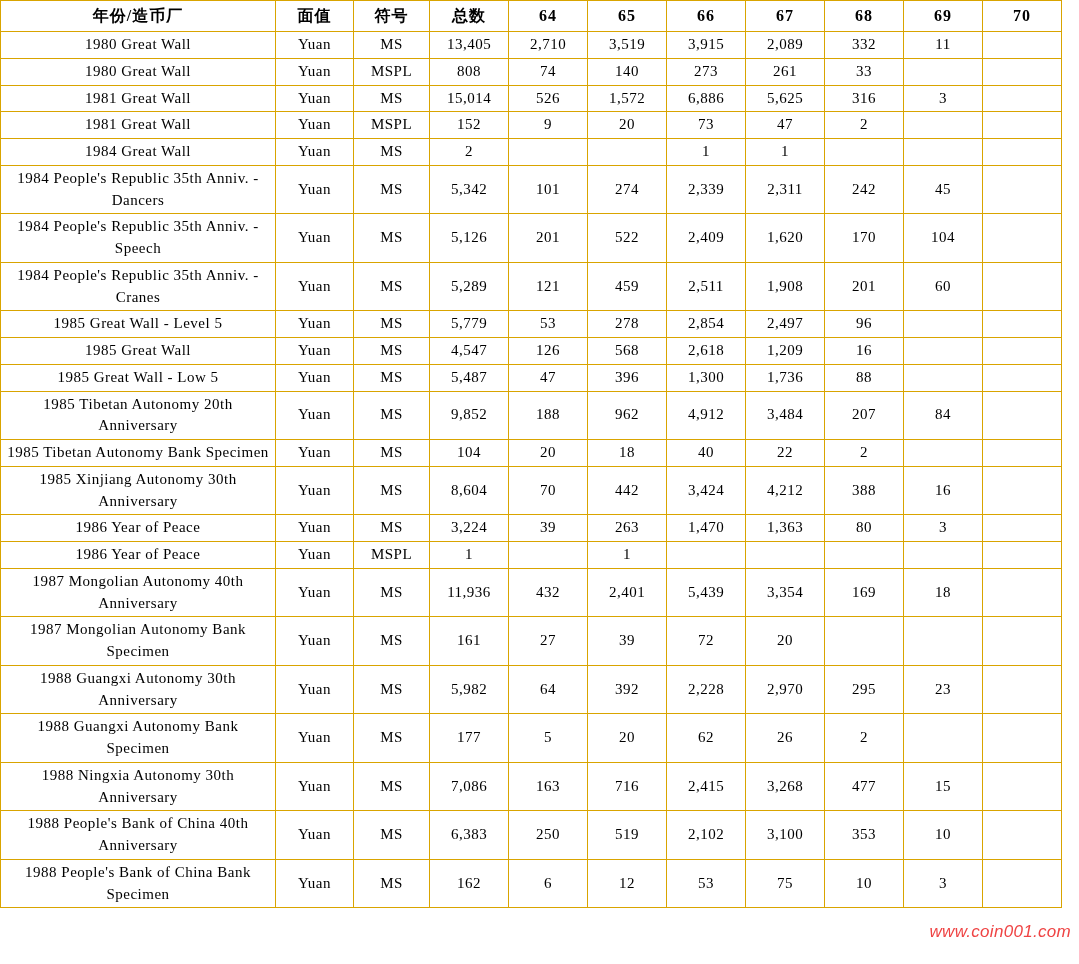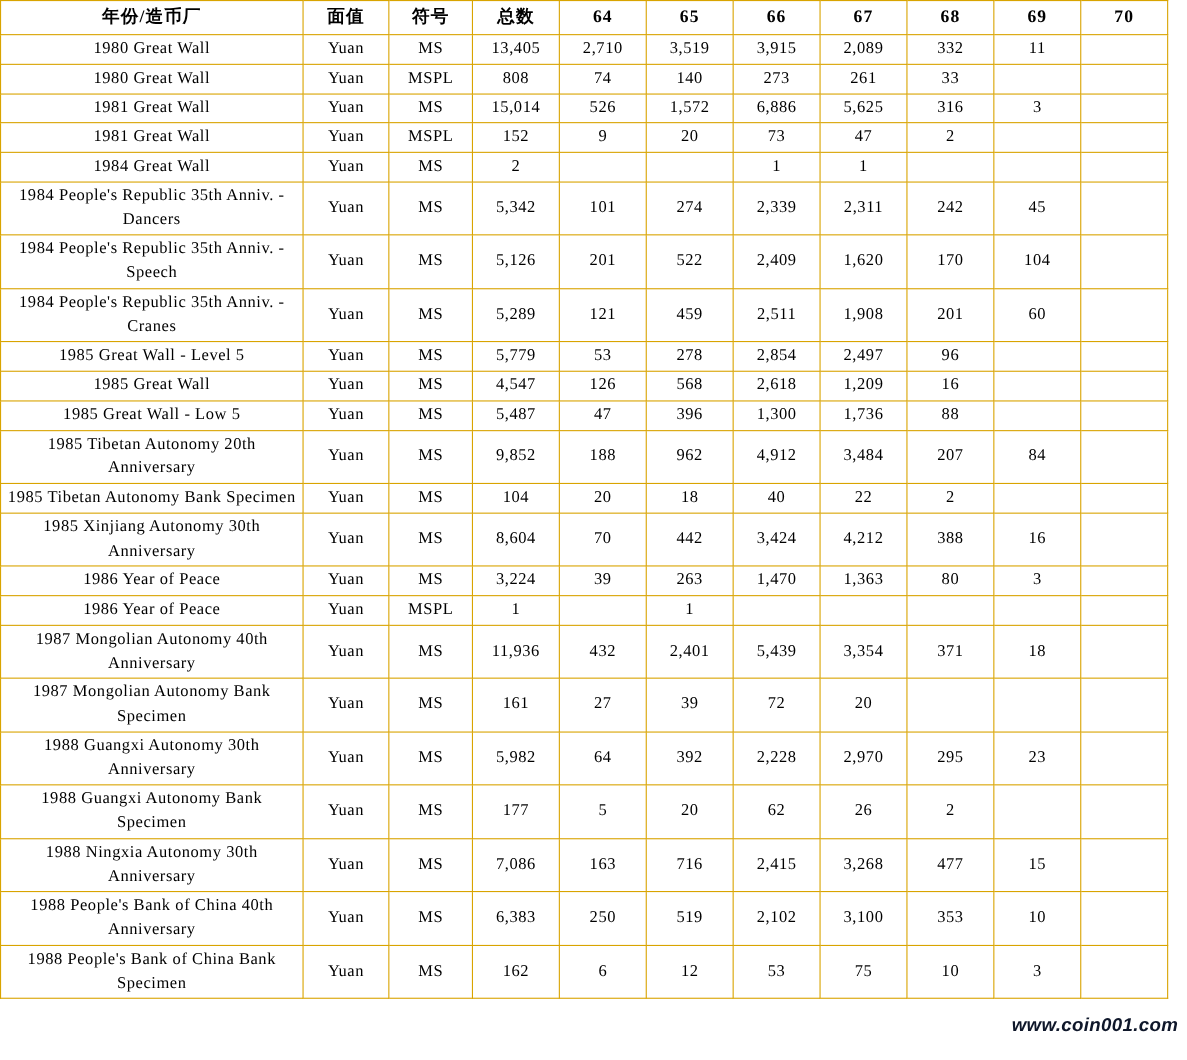--- a/index.html
+++ b/index.html
@@ -45,23 +45,23 @@
     padding-left: 6px;
     padding-right: 6px;
     line-height: 1.5;
   }
   .watermark {
     position: absolute;
     right: 8px;
     bottom: 22px;
     font-family: "Liberation Sans", sans-serif;
     font-size: 17px;
-    font-weight: bold;
+    font-weight: normal;
     font-style: italic;
-    color: #0f172a;
+    color: #ef4444;
     letter-spacing: 0.3px;
     pointer-events: none;
     text-align: right;
   }
 </style>
 </head>
 <body>
 
 <table id="grading-table">
   <colgroup>
@@ -303,21 +303,21 @@
     </tr>
     <tr>
       <td class="name-cell">1987 Mongolian Autonomy 40th Anniversary</td>
       <td>Yuan</td>
       <td>MS</td>
       <td>11,936</td>
       <td>432</td>
       <td>2,401</td>
       <td>5,439</td>
       <td>3,354</td>
-      <td>371</td>
+      <td>169</td>
       <td>18</td>
       <td></td>
     </tr>
     <tr>
       <td class="name-cell">1987 Mongolian Autonomy Bank Specimen</td>
       <td>Yuan</td>
       <td>MS</td>
       <td>161</td>
       <td>27</td>
       <td>39</td>

